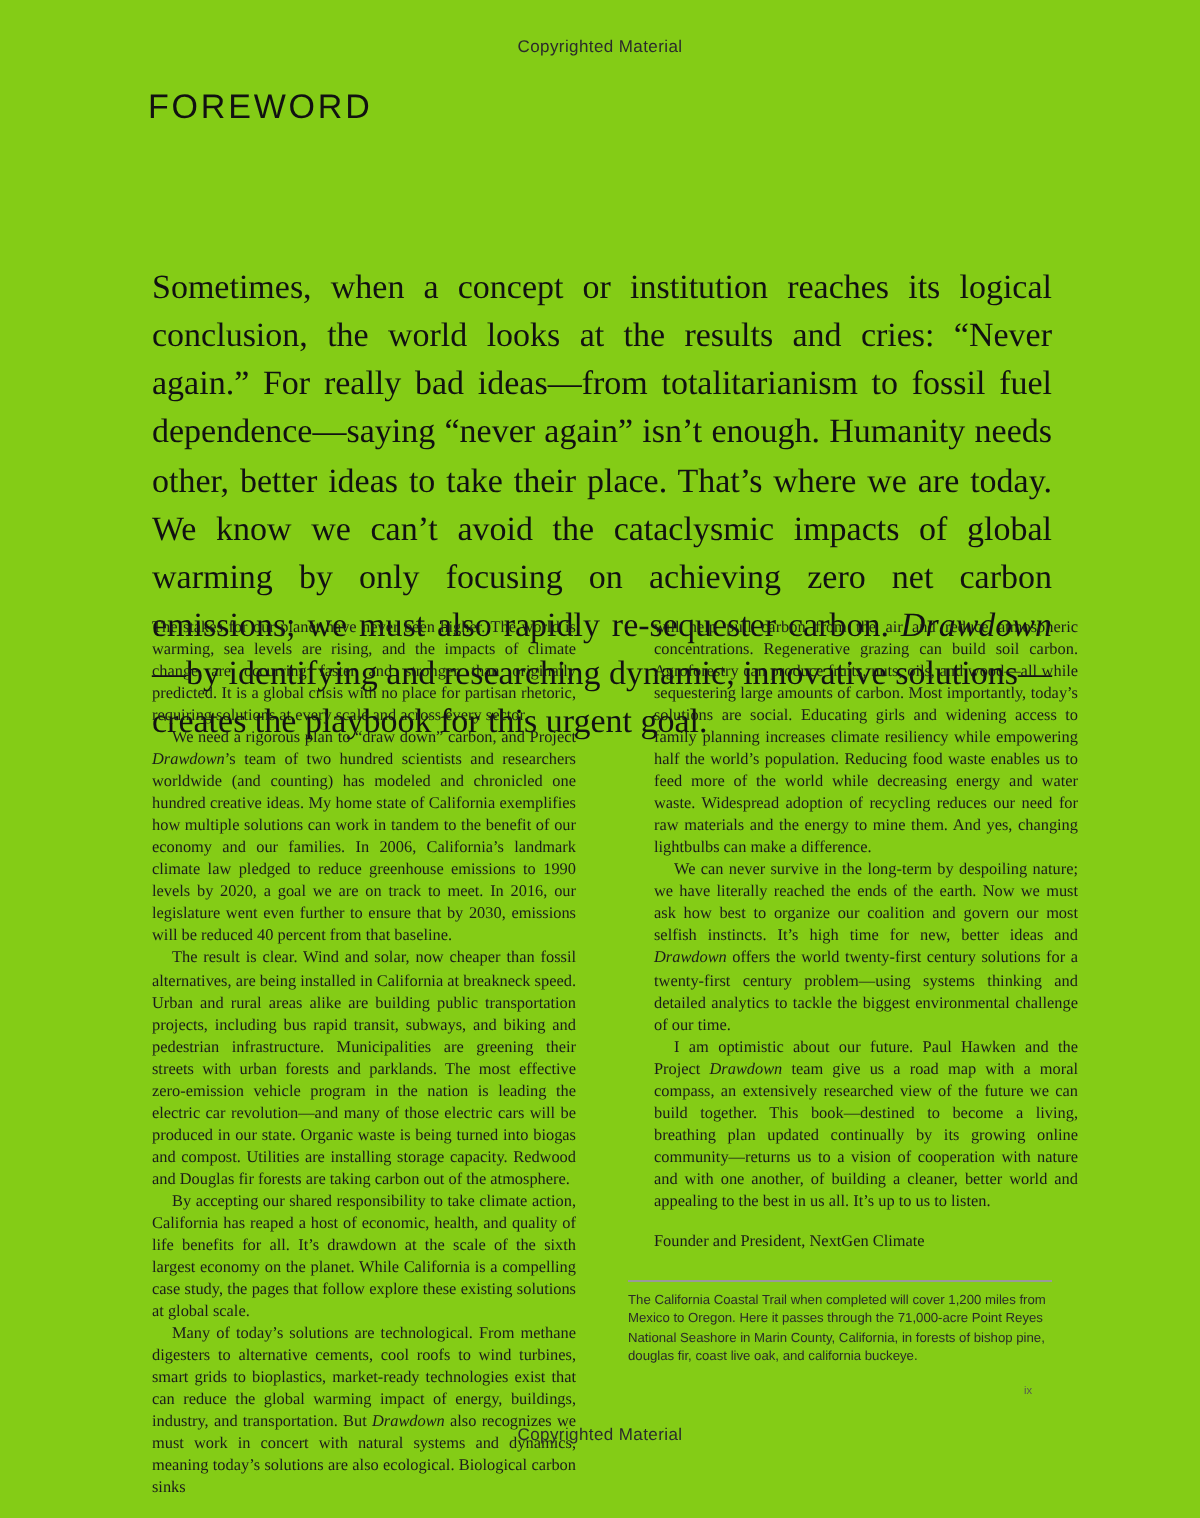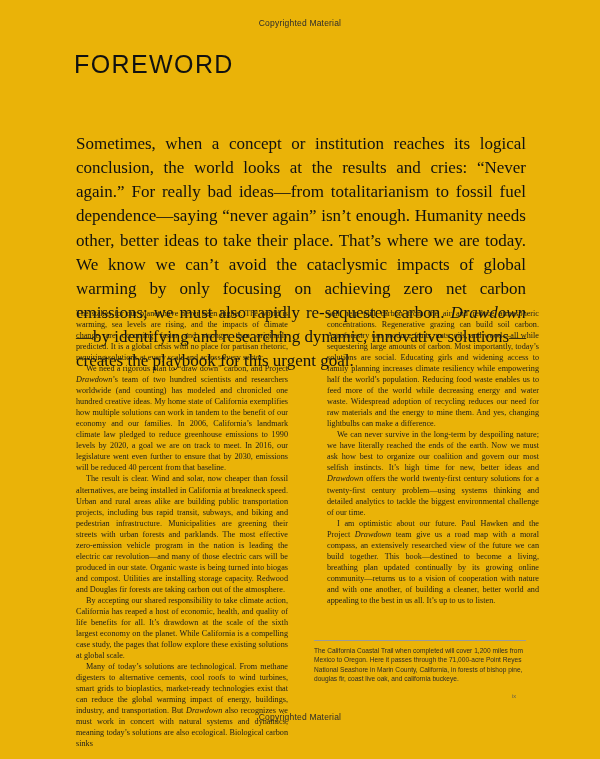--- a/index.html
+++ b/index.html
@@ -11,21 +11,21 @@
     width: 600px;
     height: 759px;
     font-family: "Liberation Serif", serif;
     color: #1a1a1a;
     position: relative;
     overflow: hidden;
   }
   .page {
     position: absolute;
     inset: 0;
-    background: #eab308;
+    background: #84cc16;
   }
   .copyright-top {
     position: absolute;
     top: 18px;
     left: 0;
     width: 100%;
     text-align: center;
     font-family: "Liberation Sans", sans-serif;
     font-size: 8.5px;
     letter-spacing: 0.2px;
@@ -41,21 +41,21 @@
     font-size: 8.5px;
     letter-spacing: 0.2px;
     color: #2b2b2b;
   }
   .chapter-title {
     position: absolute;
     top: 33px;
     left: 74px;
     font-family: "Liberation Sans", sans-serif;
     font-weight: 300;
-    font-size: 25px;
+    font-size: 17px;
     letter-spacing: 1.4px;
     color: #111;
   }
   .intro {
     position: absolute;
     top: 132px;
     left: 76px;
     width: 450px;
     font-size: 17px;
     line-height: 1.42;
@@ -146,20 +146,21 @@
       <p>The result is clear. Wind and solar, now cheaper than fossil alternatives, are being installed in California at breakneck speed. Urban and rural areas alike are building public transportation projects, including bus rapid transit, subways, and biking and pedestrian infrastructure. Municipalities are greening their streets with urban forests and parklands. The most effective zero-emission vehicle program in the nation is leading the electric car revolution—and many of those electric cars will be produced in our state. Organic waste is being turned into biogas and compost. Utilities are installing storage capacity. Redwood and Douglas fir forests are taking carbon out of the atmosphere.</p>
       <p>By accepting our shared responsibility to take climate action, California has reaped a host of economic, health, and quality of life benefits for all. It’s drawdown at the scale of the sixth largest economy on the planet. While California is a compelling case study, the pages that follow explore these existing solutions at global scale.</p>
       <p>Many of today’s solutions are technological. From methane digesters to alternative cements, cool roofs to wind turbines, smart grids to bioplastics, market-ready technologies exist that can reduce the global warming impact of energy, buildings, industry, and transportation. But <em>Drawdown</em> also recognizes we must work in concert with natural systems and dynamics, meaning today’s solutions are also ecological. Biological carbon sinks</p>
     </div>
 
     <div class="col right">
       <p class="first">will help pull carbon from the air and reduce atmospheric concentrations. Regenerative grazing can build soil carbon. Agroforestry can produce fruits, nuts, oils, and wood—all while sequestering large amounts of carbon. Most importantly, today’s solutions are social. Educating girls and widening access to family planning increases climate resiliency while empowering half the world’s population. Reducing food waste enables us to feed more of the world while decreasing energy and water waste. Widespread adoption of recycling reduces our need for raw materials and the energy to mine them. And yes, changing lightbulbs can make a difference.</p>
       <p>We can never survive in the long-term by despoiling nature; we have literally reached the ends of the earth. Now we must ask how best to organize our coalition and govern our most selfish instincts. It’s high time for new, better ideas and <em>Drawdown</em> offers the world twenty-first century solutions for a twenty-first century problem—using systems thinking and detailed analytics to tackle the biggest environmental challenge of our time.</p>
       <p>I am optimistic about our future. Paul Hawken and the Project <em>Drawdown</em> team give us a road map with a moral compass, an extensively researched view of the future we can build together. This book—destined to become a living, breathing plan updated continually by its growing online community—returns us to a vision of cooperation with nature and with one another, of building a cleaner, better world and appealing to the best in us all. It’s up to us to listen.</p>
       <div class="signature">
+        <p>Founder and President, NextGen Climate</p>
       </div>
     </div>
 
   </div>
 
   <div class="caption-box">
     <div class="caption-rule"></div>
     <div class="caption-text">The California Coastal Trail when completed will cover 1,200 miles from Mexico to Oregon. Here it passes through the 71,000-acre Point Reyes National Seashore in Marin County, California, in forests of bishop pine, douglas fir, coast live oak, and california buckeye.</div>
   </div>
 

